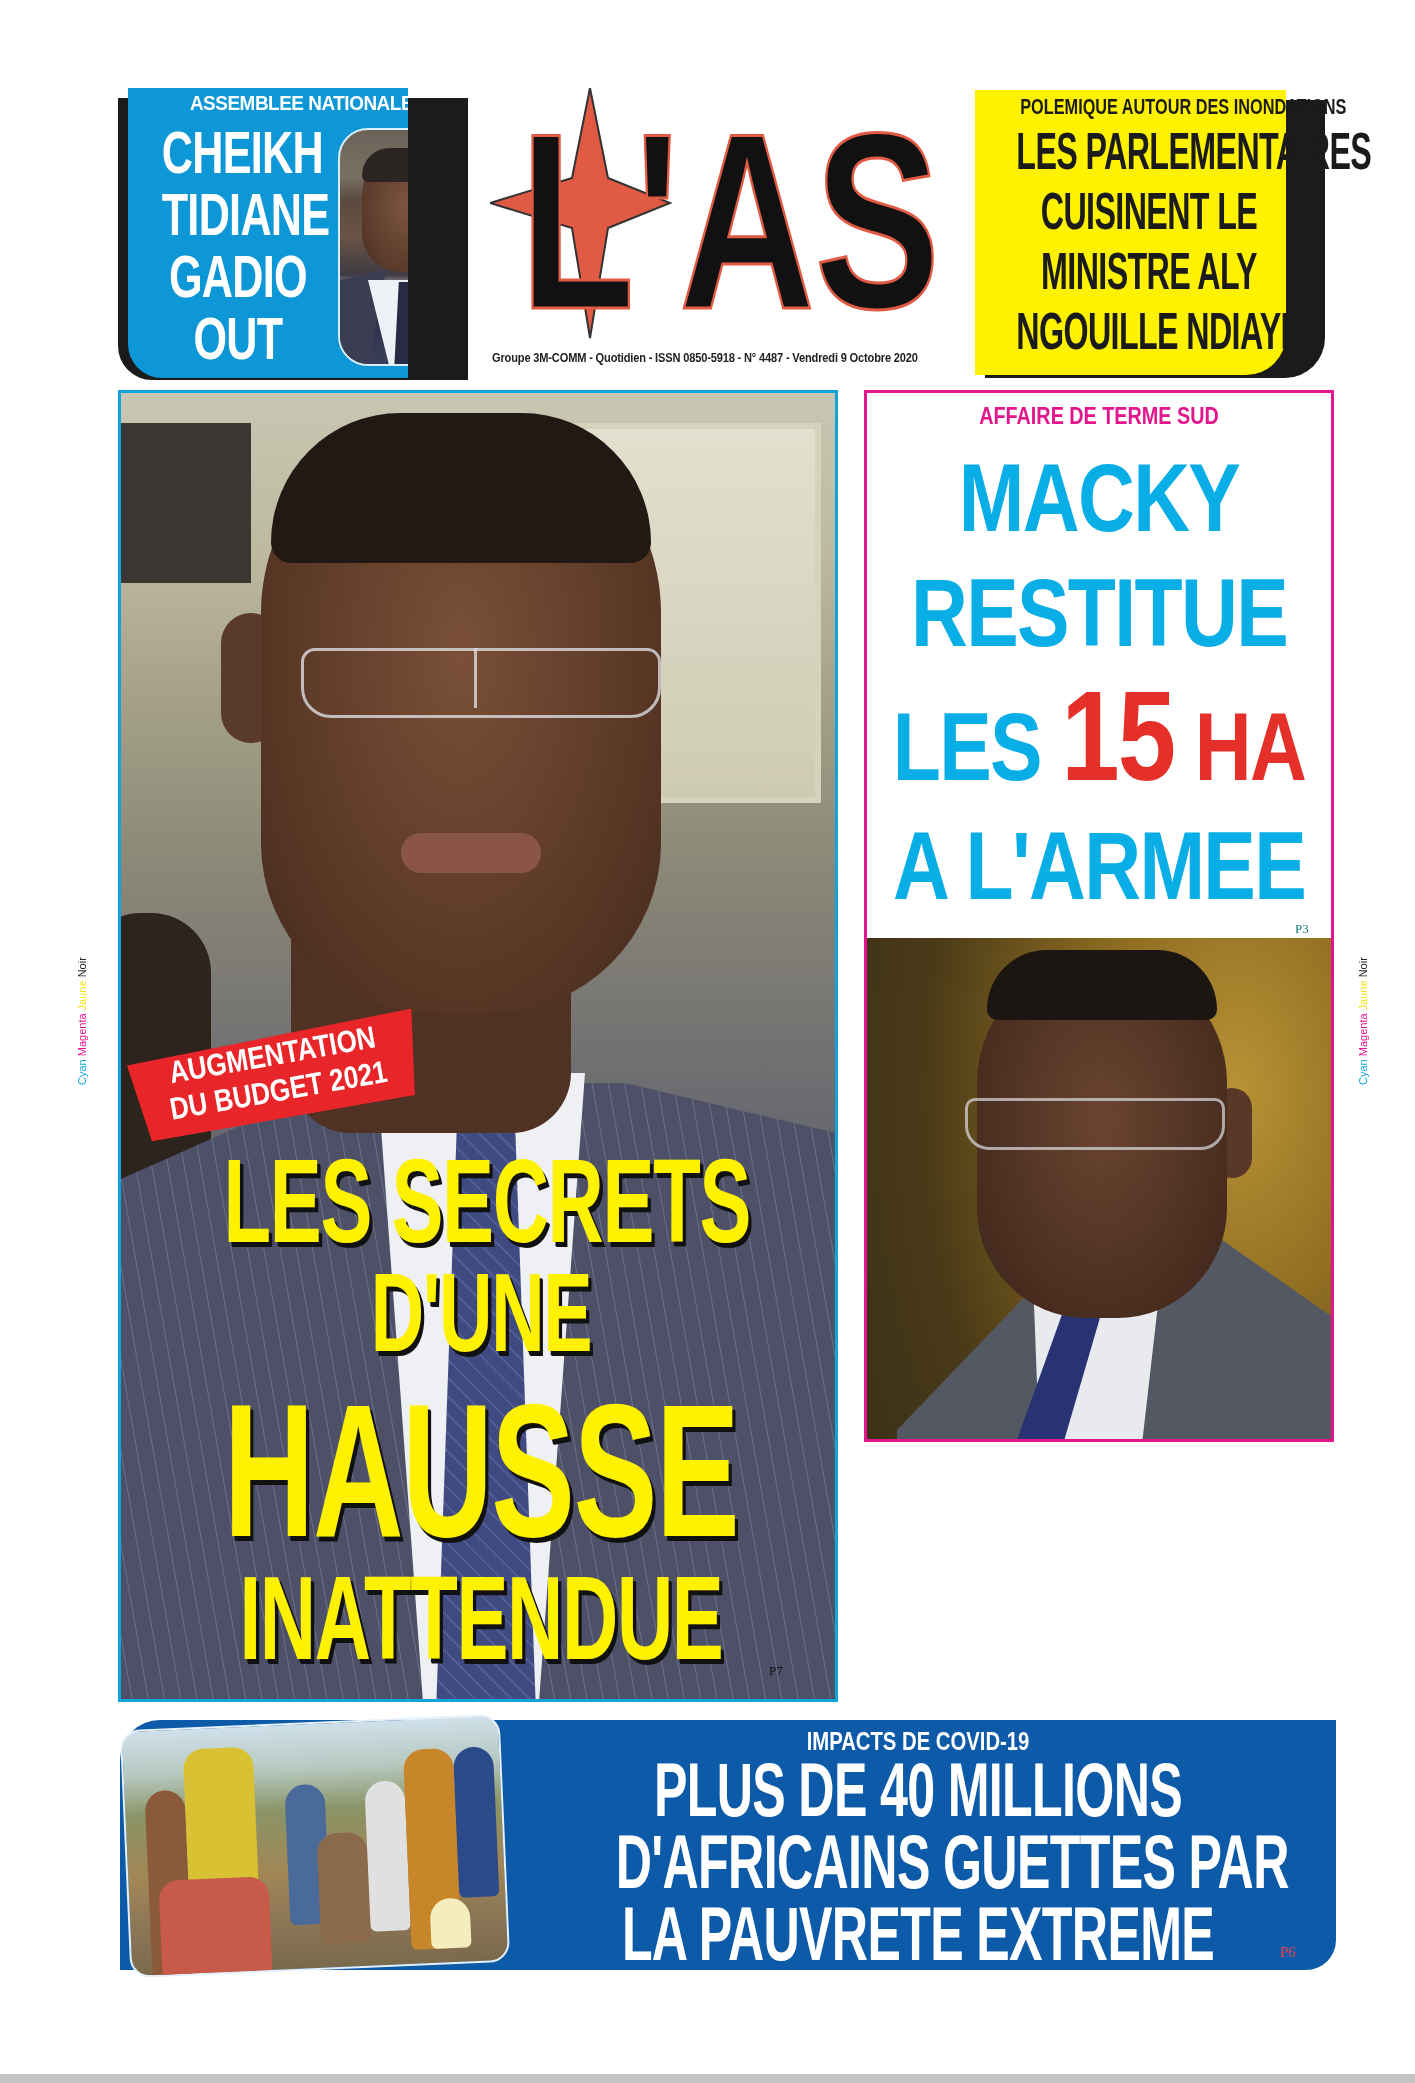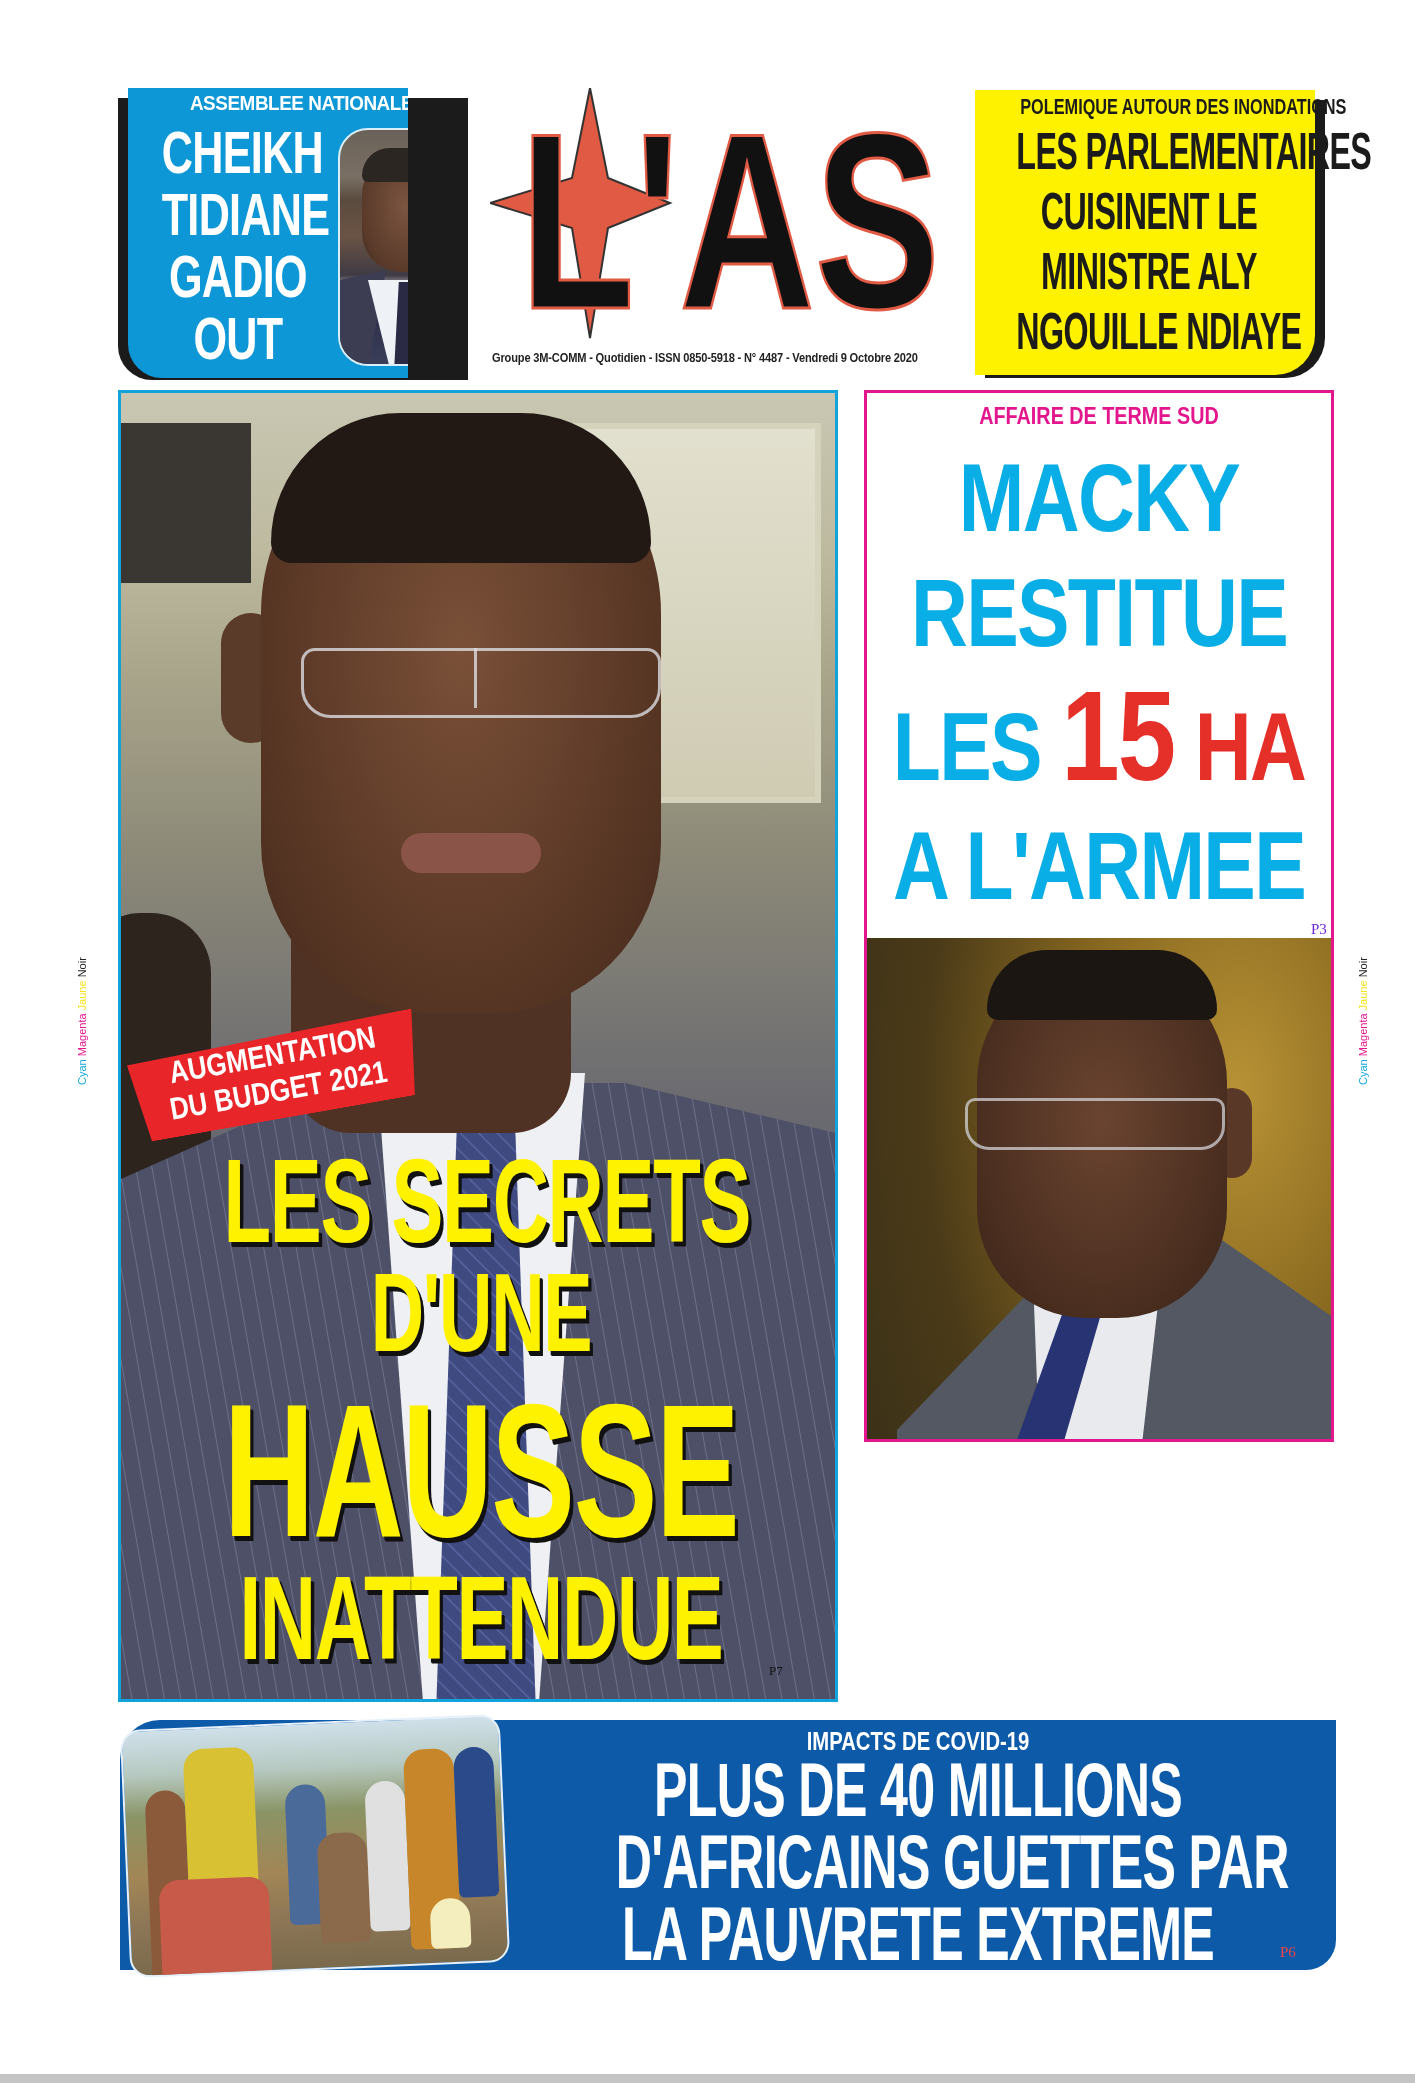--- a/index.html
+++ b/index.html
@@ -20,21 +20,21 @@
   #tl-photo .tie { position: absolute; left: 54px; top: 152px; width: 24px; height: 90px; background: #2b2a45; clip-path: polygon(20% 0, 80% 0, 100% 100%, 0 100%); }
   #tl-photo .jacket-l { position: absolute; left: 0; top: 140px; width: 46px; height: 100px; background: #3c3c52; clip-path: polygon(0 10%, 100% 0, 60% 100%, 0 100%); }
   #tl-photo .jacket-r { position: absolute; right: 0; top: 140px; width: 46px; height: 100px; background: #3c3c52; clip-path: polygon(0 0, 100% 10%, 100% 100%, 40% 100%); }
 
   
   #logo { left: 490px; top: 88px; width: 460px; height: 255px; }
   #info-line { left: 492px; top: 350px; width: 460px; font-size: 13.5px; font-weight: 700; color: #222; white-space: nowrap; transform: scaleX(0.82); transform-origin: left center; letter-spacing: -0.2px; }
 
   
   #tr-shadow { left: 985px; top: 100px; width: 340px; height: 278px; background: #1b1b1b; border-radius: 0 0 40px 0; }
-  #tr-box { left: 975px; top: 90px; width: 340px; height: 285px; background: #fff200; border-radius: 0 0 40px 0; }
+  #tr-box { left: 975px; top: 90px; width: 311px; height: 285px; background: #fff200; border-radius: 0 0 40px 0; }
   #tr-kicker { left: 0; top: 4px; width: 348px; text-align: center; color: #1b1b1b; font-size: 22px; font-weight: 700; transform: scaleX(0.74); white-space: nowrap; }
   .tr-line { left: -40px; width: 428px; text-align: center; color: #1b1b1b; font-weight: 700; font-size: 52px; line-height: 58px; transform: scaleX(0.62); white-space: nowrap; letter-spacing: -1px; }
 
   
   #main-photo { left: 118px; top: 390px; width: 720px; height: 1312px; border: 3px solid #11a4dc; overflow: hidden;
     background: linear-gradient(180deg, #c9c7b2 0%, #bdbaa0 12%, #a8a48a 22%, #8d8a78 35%, #6a6a70 55%, #5a5c6e 70%, #4e5063 100%); }
   #main-photo .bg-window { position: absolute; left: 420px; top: 30px; width: 280px; height: 380px; background: linear-gradient(180deg, #e2e0ce, #cfcbb3); border: 6px solid #d6d3bd; }
   #main-photo .bg-window2 { position: absolute; left: 0; top: 30px; width: 130px; height: 160px; background: #3a3631; }
   #main-photo .neighbor { position: absolute; left: -40px; top: 520px; width: 130px; height: 400px; border-radius: 60px; background: #2e241e; }
   #main-photo .jacket { position: absolute; left: 0; top: 690px; width: 720px; height: 640px; background: repeating-linear-gradient(80deg, #4d5067 0px, #4d5067 14px, #6c6f88 15px, #4d5067 16px); clip-path: polygon(0 15%, 30% 0, 70% 0, 100% 8%, 100% 100%, 0 100%); }
@@ -62,21 +62,21 @@
   
   #pink-box { left: 864px; top: 390px; width: 470px; height: 1052px; border: 3px solid #e3168d; background: #fff; overflow: hidden; }
   #pk-kicker { left: 0; top: 10px; width: 464px; text-align: center; color: #e3168d; font-size: 23px; font-weight: 700; transform: scaleX(0.86); white-space: nowrap; }
   .pk-line { left: -40px; width: 544px; text-align: center; font-weight: 700; white-space: nowrap; transform: scaleX(0.82); letter-spacing: -2px; }
   #pk1 { top: 50px; font-size: 96px; line-height: 110px; color: #0aaee6; }
   #pk2 { top: 165px; font-size: 96px; line-height: 110px; color: #0aaee6; }
   #pk3 { top: 280px; font-size: 96px; line-height: 125px; color: #0aaee6; }
   #pk3 .big { color: #e5302a; font-size: 128px; }
   #pk3 .ha { color: #e5302a; }
   #pk4 { top: 418px; font-size: 96px; line-height: 110px; color: #0aaee6; }
-  #p3 { left: 444px; top: 528px; font-family: "Liberation Serif", serif; font-size: 15px; color: #6d28d9; }
+  #p3 { left: 428px; top: 528px; font-family: "Liberation Serif", serif; font-size: 13px; color: #0f766e; }
   #macky-photo { left: 0; top: 545px; width: 464px; height: 764px; overflow: hidden;
     background: radial-gradient(ellipse at 80% 20%, #b89235 0%, #8a6a20 30%, #4a3a18 60%, #2f2a18 100%); }
   #macky-photo .face { position: absolute; left: 110px; top: 20px; width: 250px; height: 360px; border-radius: 125px 125px 110px 110px; background: radial-gradient(ellipse at 50% 45%, #6a4430 0%, #4f3122 60%, #3a2418 100%); }
   #macky-photo .hair { position: absolute; left: 120px; top: 12px; width: 230px; height: 70px; border-radius: 115px 115px 20px 20px; background: #1c1613; }
   #macky-photo .ear { position: absolute; left: 345px; top: 150px; width: 40px; height: 90px; border-radius: 20px; background: #5a3828; }
   #macky-photo .glasses { position: absolute; left: 98px; top: 160px; width: 260px; height: 52px; border: 3px solid rgba(210,210,215,0.75); border-radius: 10px 10px 24px 24px; }
   #macky-photo .jacket { position: absolute; left: 30px; top: 300px; width: 460px; height: 480px; background: #535863; clip-path: polygon(30% 10%, 70% 0, 100% 20%, 100% 100%, 0 100%, 0 40%); }
   #macky-photo .shirt { position: absolute; left: 150px; top: 340px; width: 160px; height: 420px; background: #e8eaee; clip-path: polygon(10% 0, 90% 0, 60% 100%, 20% 100%); }
   #macky-photo .tie { position: absolute; left: 190px; top: 360px; width: 60px; height: 400px; background: #273372; clip-path: polygon(20% 0, 80% 0, 100% 100%, 0 100%); transform: rotate(18deg); transform-origin: top center; }
 

